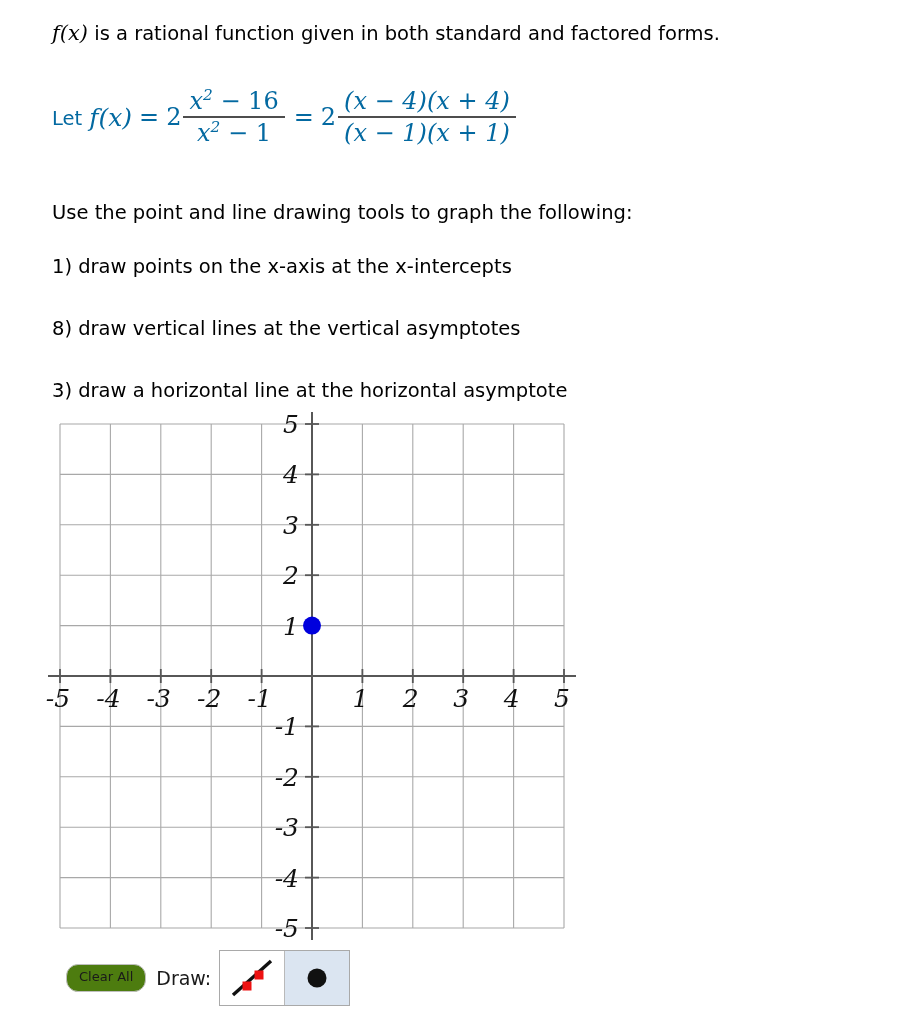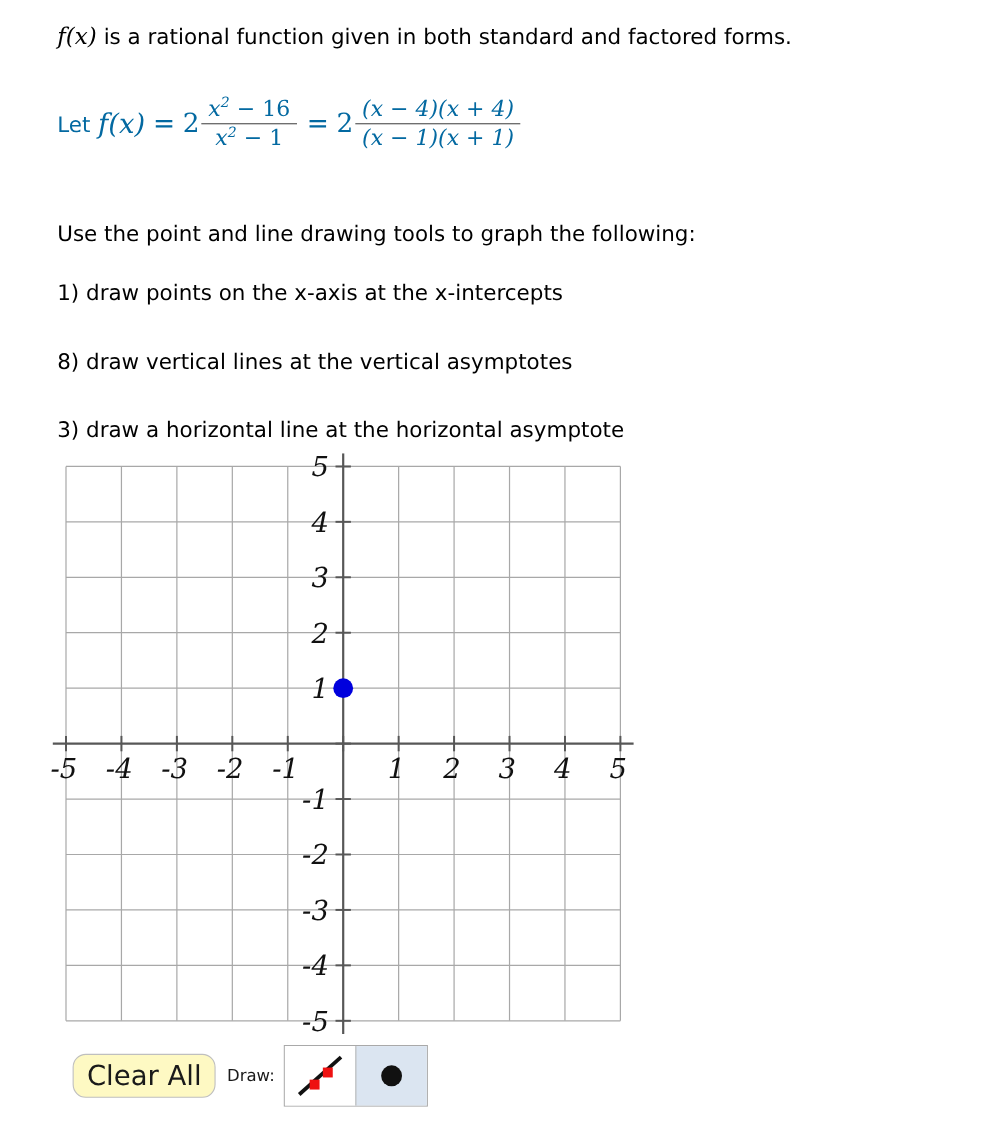--- a/index.html
+++ b/index.html
@@ -78,21 +78,21 @@
     flex-direction: column;
     align-items: center;
     justify-content: center;
     vertical-align: middle;
     margin: 0 2px;
   }
   .frac .num,
   .frac .den {
     font-family: "DejaVu Serif", serif;
     font-style: italic;
-    font-size: 20px;
+    font-size: 24px;
     padding: 1px 6px;
     line-height: 1.18;
     white-space: nowrap;
   }
   .frac .bar {
     width: 100%;
     height: 1.6px;
     background: #4d4d4d;
   }
   .frac .num sup,
@@ -120,32 +120,32 @@
   #toolbar {
     position: absolute;
     left: 66px;
     top: 952px;
     display: flex;
     align-items: center;
     height: 52px;
   }
   #clear-all-button {
     font-family: "DejaVu Sans", sans-serif;
-    font-size: 25px;
+    font-size: 13px;
     color: #1a1a1a;
-    background: #fef9c3;
+    background: #4d7c0f;
     border: 1px solid #bfbfbf;
     border-radius: 12px;
     padding: 5px 12px 6px 12px;
     line-height: 1.1;
     cursor: pointer;
   }
   #draw-label {
     font-family: "DejaVu Sans", sans-serif;
-    font-size: 15px;
+    font-size: 19px;
     color: #1a1a1a;
     margin: 0 8px 0 10px;
     white-space: nowrap;
   }
   #tool-group {
     display: flex;
     border: 1px solid #a9a9a9;
     background: #ffffff;
   }
   .tool-button {

